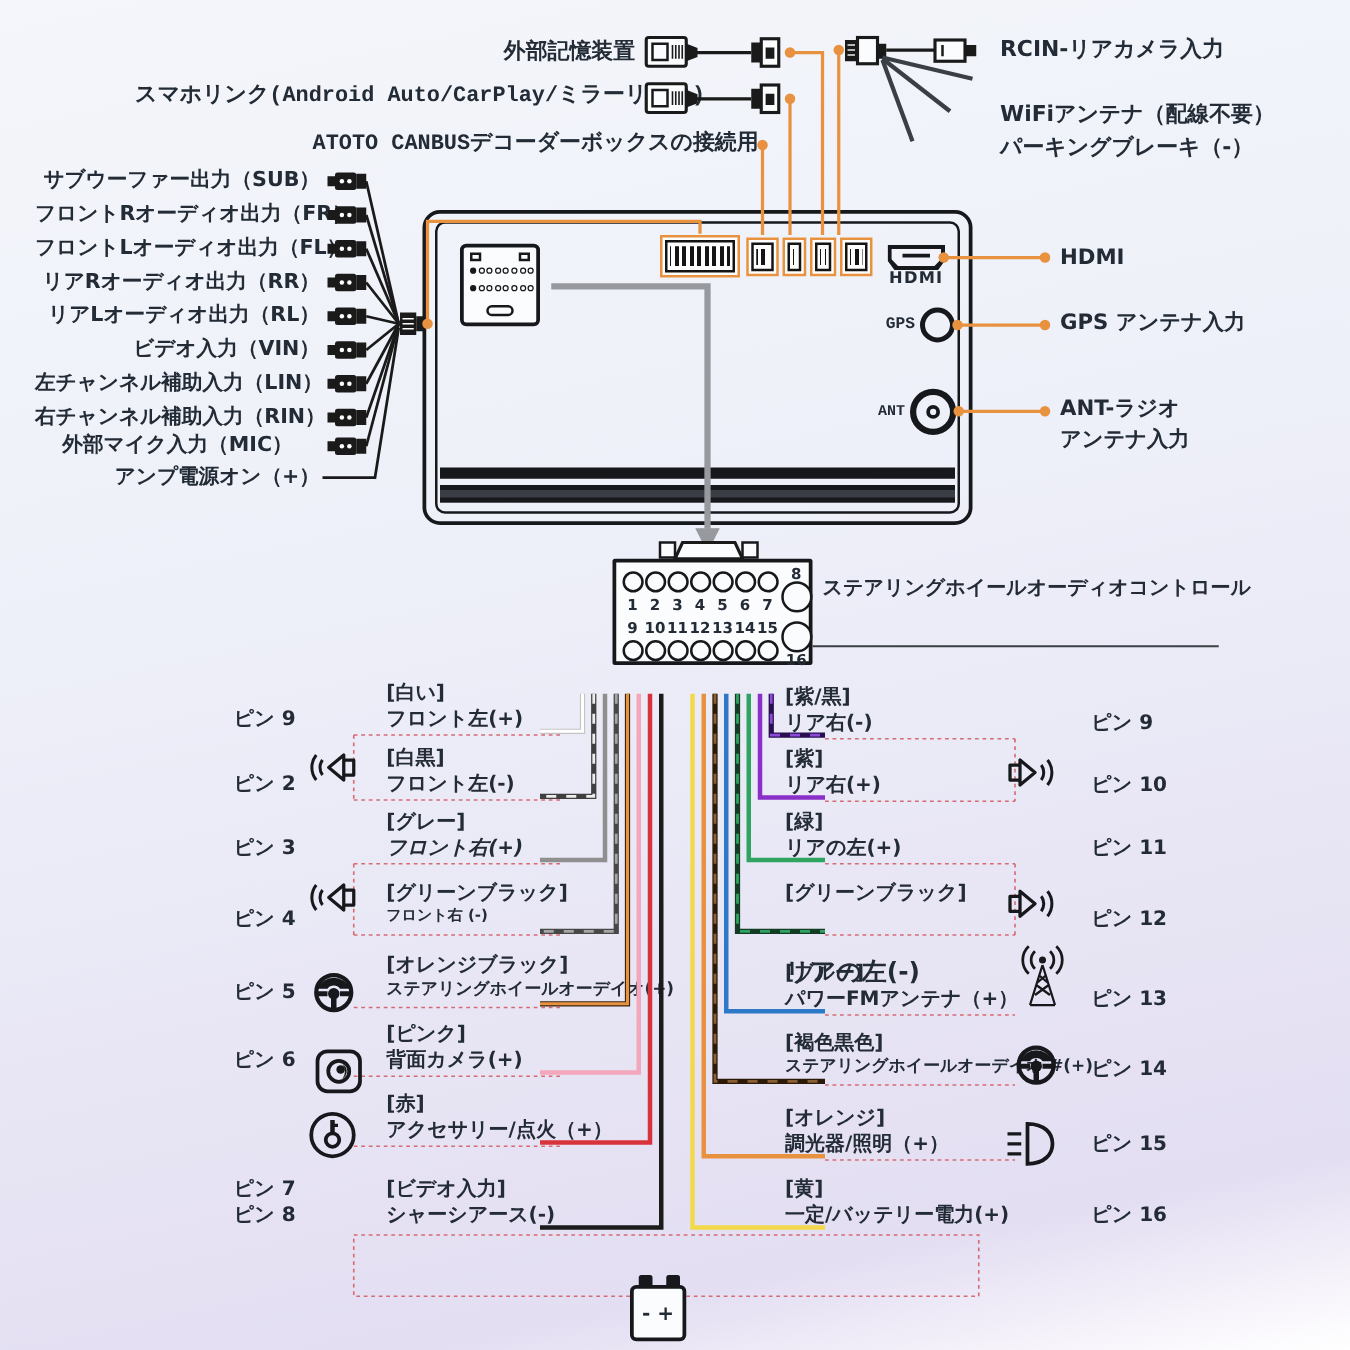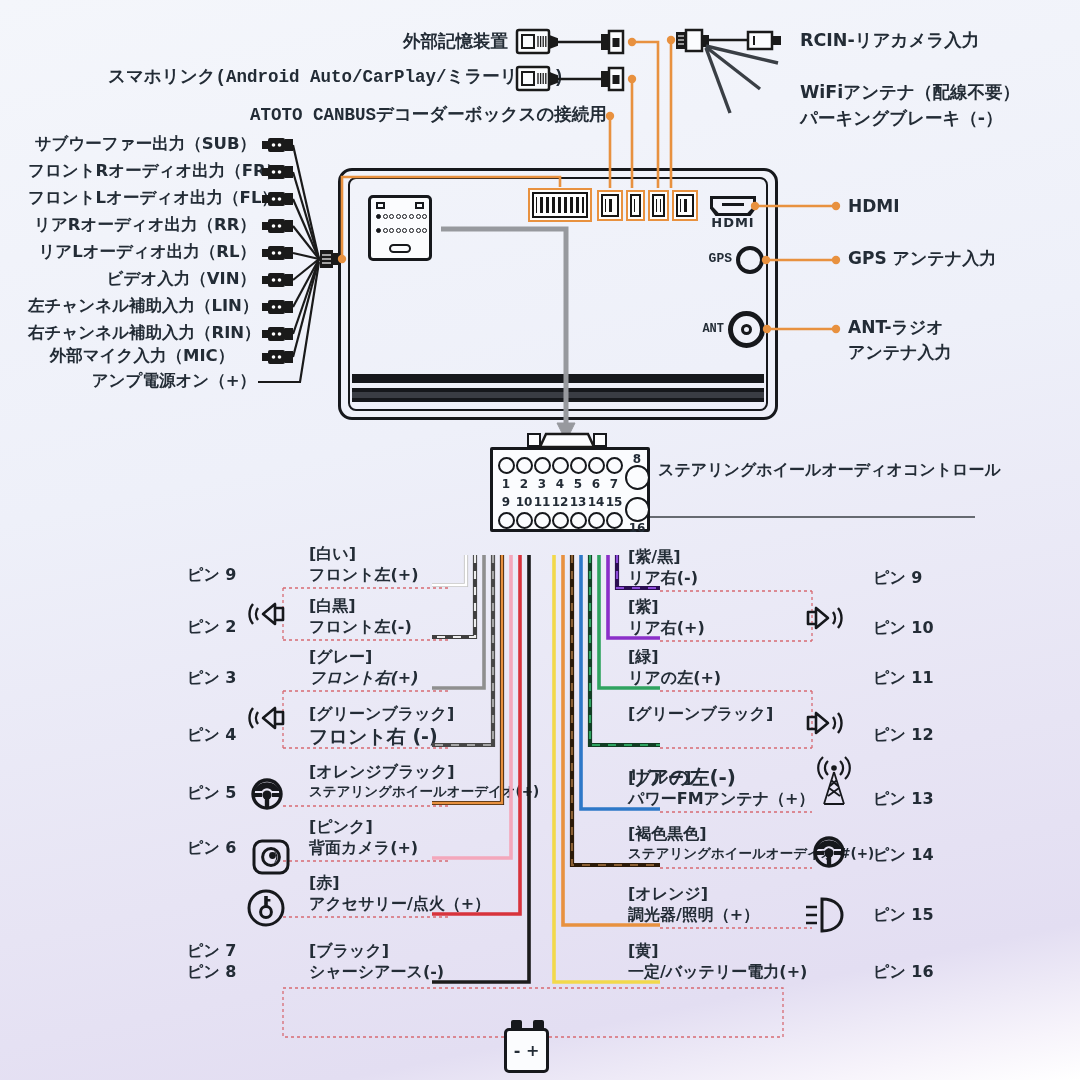--- a/index.html
+++ b/index.html
@@ -394,32 +394,32 @@
     <div class="lbl" style="left: 309px; top: 545px; font-size: 16px;">[白い]</div>
     <div class="lbl" style="left: 309px; top: 566px; font-size: 16px;">フロント左(+)</div>
     <div class="lbl" style="left: 187px; top: 618px; font-size: 16px;">ピン 2</div>
     <div class="lbl" style="left: 309px; top: 597px; font-size: 16px;">[白黒]</div>
     <div class="lbl" style="left: 309px; top: 618px; font-size: 16px;">フロント左(-)</div>
     <div class="lbl" style="left: 187px; top: 669px; font-size: 16px;">ピン 3</div>
     <div class="lbl" style="left: 309px; top: 648px; font-size: 16px;">[グレー]</div>
     <div class="lbl" style="left: 309px; top: 669px; font-size: 16px; font-style: italic;">フロント右(+)</div>
     <div class="lbl" style="left: 187px; top: 726px; font-size: 16px;">ピン 4</div>
     <div class="lbl" style="left: 309px; top: 705px; font-size: 16px;">[グリーンブラック]</div>
-    <div class="lbl" style="left: 309px; top: 726px; font-size: 19px;">フロント右 (-)</div>
+    <div class="lbl" style="left: 309px; top: 726px; font-size: 12px;">フロント右 (-)</div>
     <div class="lbl" style="left: 187px; top: 784px; font-size: 16px;">ピン 5</div>
     <div class="lbl" style="left: 309px; top: 763px; font-size: 16px;">[オレンジブラック]</div>
     <div class="lbl" style="left: 309px; top: 784px; font-size: 13.5px;">ステアリングホイールオーデイオ(+)</div>
     <div class="lbl" style="left: 187px; top: 839px; font-size: 16px;">ピン 6</div>
     <div class="lbl" style="left: 309px; top: 818px; font-size: 16px;">[ピンク]</div>
     <div class="lbl" style="left: 309px; top: 839px; font-size: 16px;">背面カメラ(+)</div>
     <div class="lbl" style="left: 187px; top: 895px; font-size: 16px; margin-top: 47px;">ピン 7</div>
     <div class="lbl" style="left: 309px; top: 874px; font-size: 16px;">[赤]</div>
     <div class="lbl" style="left: 309px; top: 895px; font-size: 16px;">アクセサリー/点火（+）</div>
     <div class="lbl" style="left: 187px; top: 963px; font-size: 16px;">ピン 8</div>
-    <div class="lbl" style="left: 309px; top: 942px; font-size: 16px;">[ブラック]</div>
+    <div class="lbl" style="left: 309px; top: 942px; font-size: 16px;">[ビデオ入力]</div>
     <div class="lbl" style="left: 309px; top: 963px; font-size: 16px;">シャーシアース(-)</div>
     <div class="lbl" style="left: 873px; top: 569px; font-size: 16px;">ピン 9</div>
     <div class="lbl" style="left: 628px; top: 548px; font-size: 16px;">[紫/黒]</div>
     <div class="lbl" style="left: 628px; top: 569px; font-size: 16px;">リア右(-)</div>
     <div class="lbl" style="left: 873px; top: 619px; font-size: 16px;">ピン 10</div>
     <div class="lbl" style="left: 628px; top: 598px; font-size: 16px;">[紫]</div>
     <div class="lbl" style="left: 628px; top: 619px; font-size: 16px;">リア右(+)</div>
     <div class="lbl" style="left: 873px; top: 669px; font-size: 16px;">ピン 11</div>
     <div class="lbl" style="left: 628px; top: 648px; font-size: 16px;">[緑]</div>
     <div class="lbl" style="left: 628px; top: 669px; font-size: 16px;">リアの左(+)</div>

